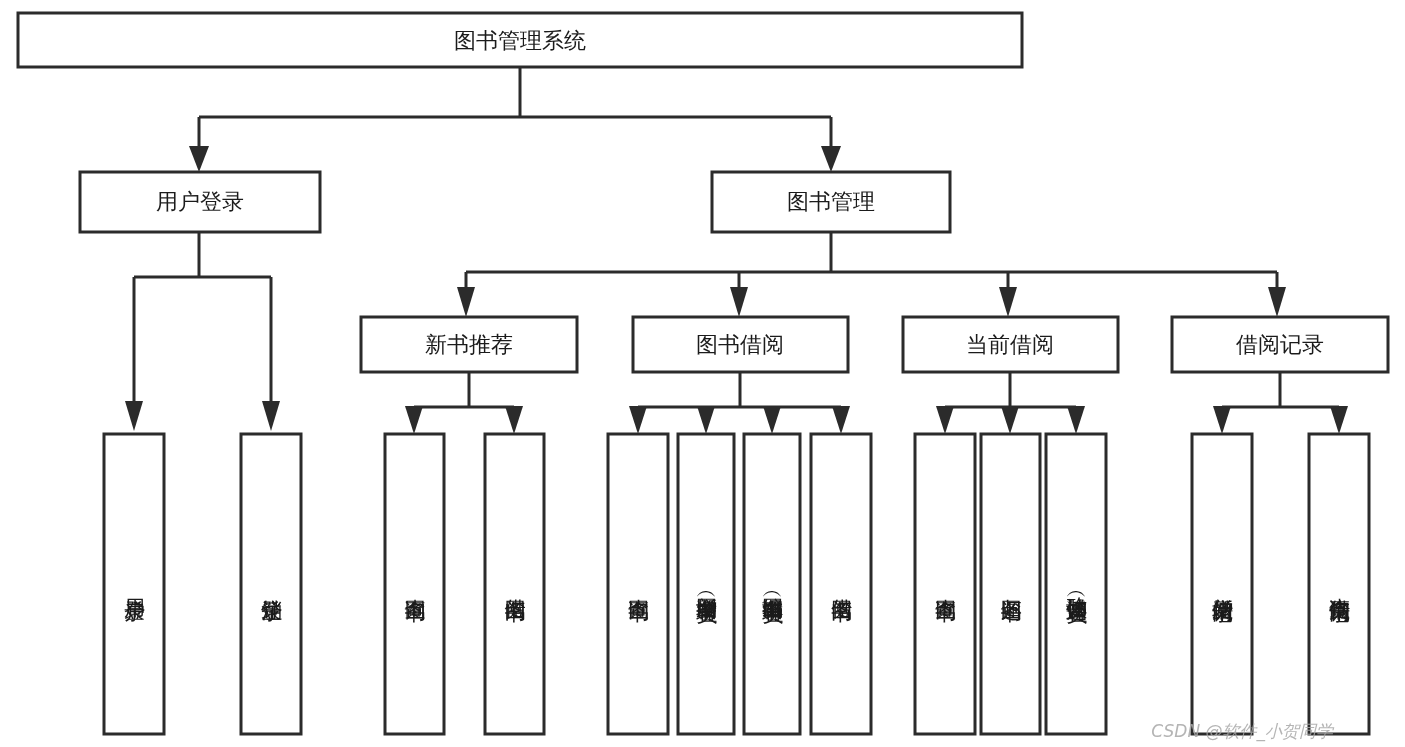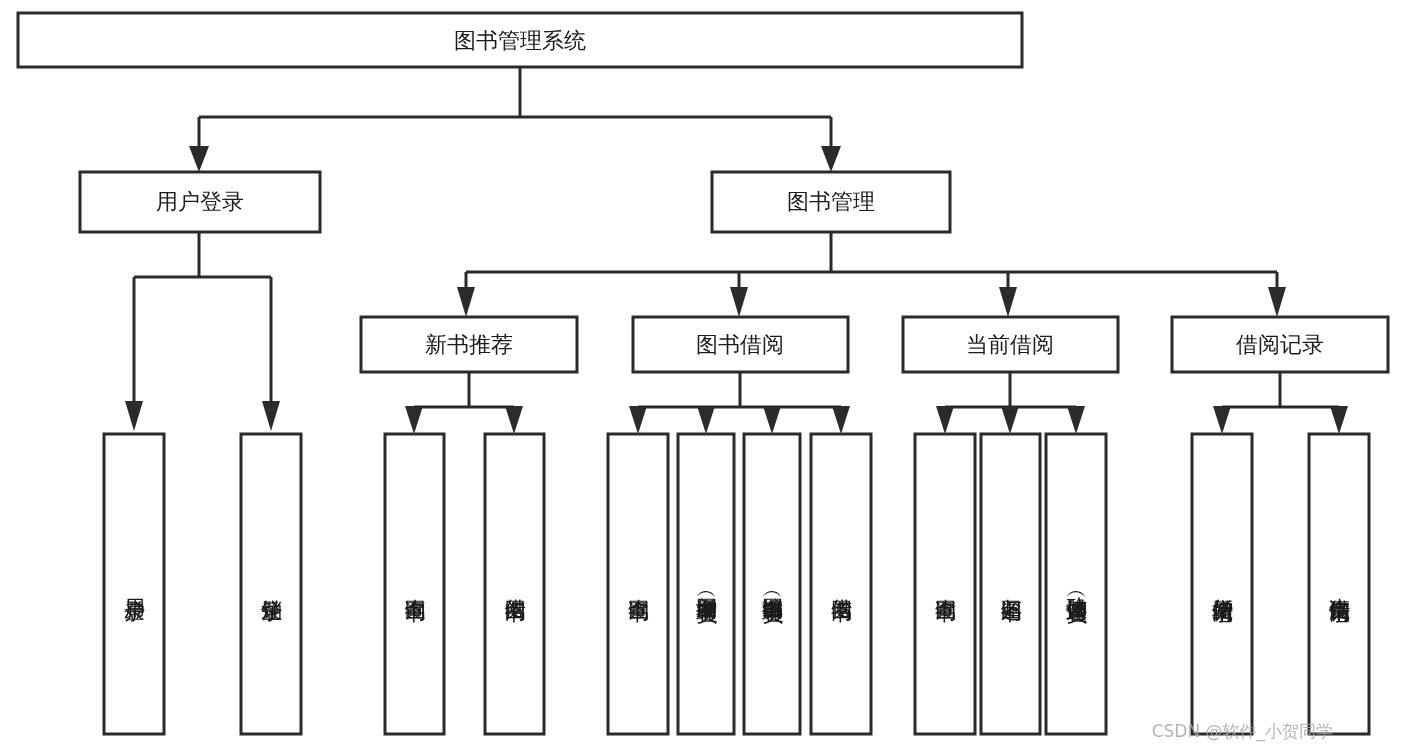--- a/index.html
+++ b/index.html
@@ -11,20 +11,21 @@
     width: 1405px;
     height: 747px;
     font-family: "DejaVu Sans", "Liberation Sans", sans-serif;
     overflow: hidden;
     position: relative;
   }
   #diagram-root {
     position: relative;
     width: 1344px;
     height: 747px;
+    padding-left: 15px;
   }
   svg#diagram-svg {
     position: absolute;
     top: 0;
     left: 0;
     width: 1405px;
     height: 747px;
   }
   .node-box {
     fill: #ffffff;
@@ -62,27 +63,28 @@
     color: #1b1b1b;
     letter-spacing: 1px;
     display: flex;
     align-items: center;
     justify-content: center;
     white-space: nowrap;
     pointer-events: none;
   }
   .watermark {
     position: absolute;
-    right: 11px;
+    right: 26px;
     bottom: 4px;
     font-family: "DejaVu Sans", "Liberation Sans", sans-serif;
     font-size: 17px;
     color: #a8a8a8;
     opacity: 0.85;
     white-space: nowrap;
+    font-style: italic;
   }
 </style>
 </head>
 <body>
 
 <div id="diagram-root">
 
   <svg id="diagram-svg" viewBox="0 0 1405 747" xmlns="http://www.w3.org/2000/svg">
 
     <defs>

